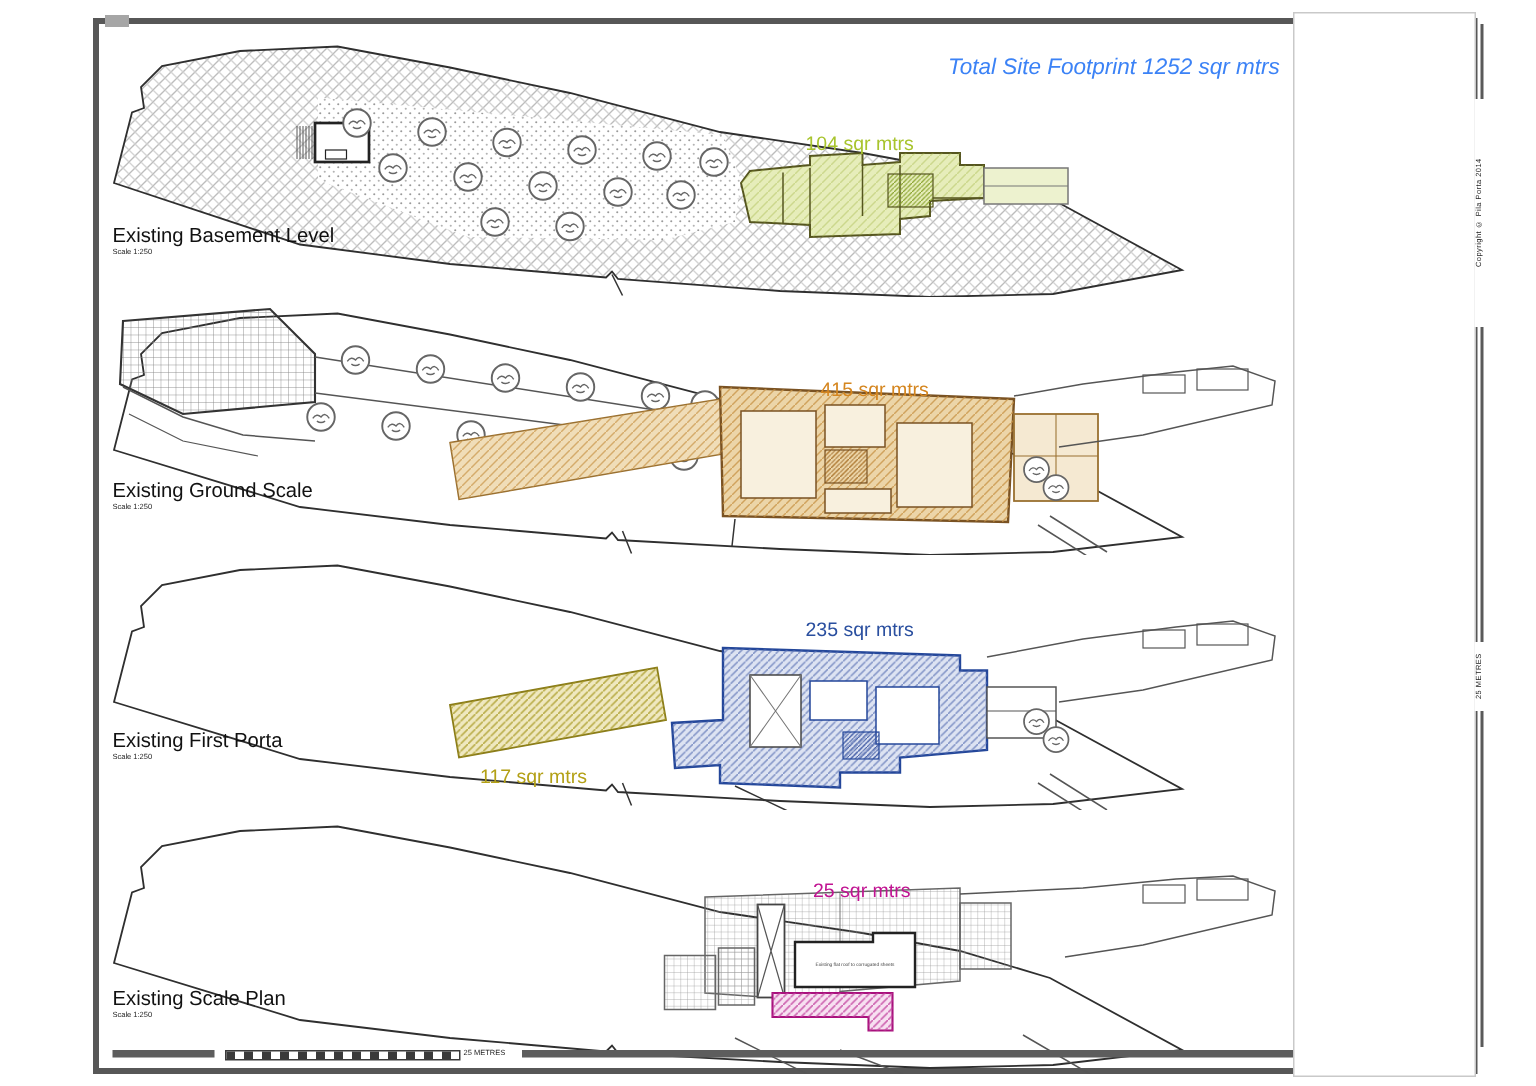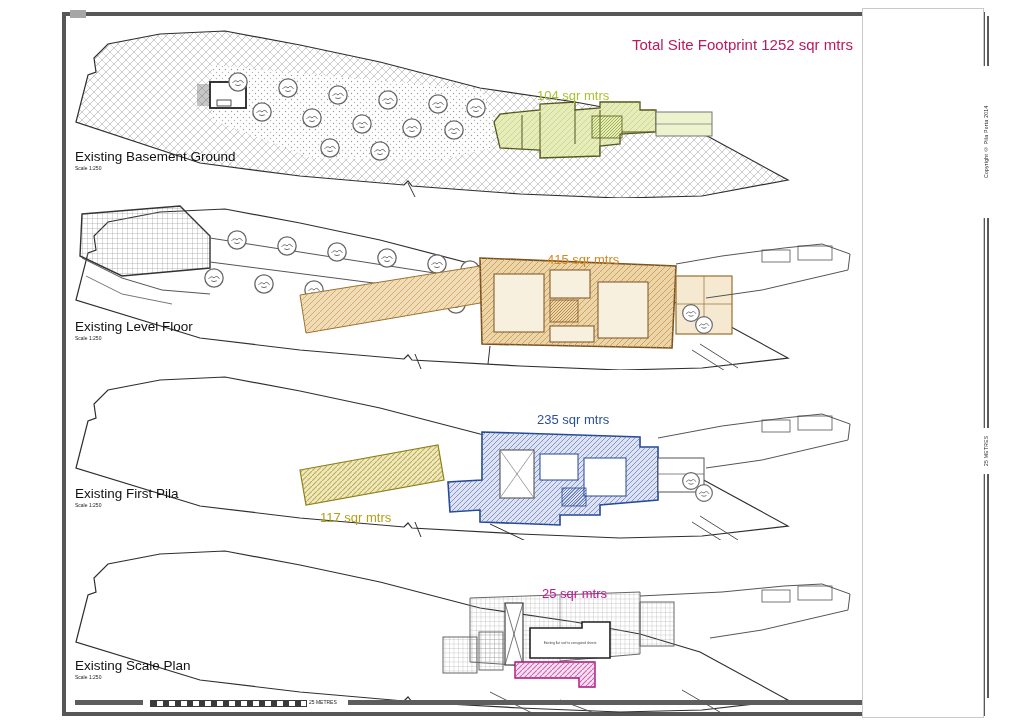--- a/index.html
+++ b/index.html
@@ -5,21 +5,21 @@
   html,body{margin:0;padding:0;background:#ffffff;}
   .canvas{position:relative;width:1024px;height:724px;background:#ffffff;overflow:hidden;
           font-family:"Liberation Sans", sans-serif;}
   .sheet-frame{position:absolute;left:62px;top:12px;width:915px;height:696px;
                border:4px solid #575757;background:transparent;}
   .frame-notch{position:absolute;left:70px;top:10px;width:16px;height:8px;background:#a6a6a6;}
   .plan-svg{position:absolute;left:62px;pointer-events:none;}
   .plan-label{position:absolute;color:#111;line-height:1.05;}
   .plan-label .name{font-size:13.5px;}
   .plan-label .scale{font-size:5px;color:#222;margin-top:2px;}
-  .page-title{position:absolute;left:632px;top:36px;font-size:15px;color:#be185d;white-space:nowrap;}
+  .page-title{position:absolute;left:632px;top:36px;font-size:15px;color:#3b82f6;white-space:nowrap;font-style:italic;}
   .side-panel{position:absolute;left:862px;top:8px;width:120px;height:708px;background:#ffffff;
               border:1px solid #c9c9c9;z-index:5;}
   .right-rule{position:absolute;left:987px;top:16px;width:2px;height:682px;background:#5a5a5a;z-index:6;}
   .v-label{position:absolute;background:#ffffff;color:#222;font-size:5px;z-index:7;
            writing-mode:vertical-rl;transform:rotate(180deg);letter-spacing:0.3px;white-space:nowrap;}
   .v-copyright{left:983px;top:66px;height:152px;width:10px;text-align:center;}
   .v-metres{left:983px;top:428px;height:46px;width:10px;text-align:center;}
   .sb-seg{position:absolute;top:700px;height:5px;background:#5d5d5d;z-index:4;}
   .sb-ruler{position:absolute;top:700px;left:150px;width:155px;height:5px;z-index:4;border:1px solid #3a3a3a;
             background:repeating-linear-gradient(90deg,#3a3a3a 0 6px,#ffffff 6px 12px);}
@@ -224,29 +224,29 @@
       <rect x="736" y="46" width="34" height="14" stroke-width="0.8"></rect>
       <rect x="700" y="50" width="28" height="12" stroke-width="0.8"></rect>
       <path d="M428,152 L478,177 M498,160 L540,176 M620,150 L668,178" stroke-width="1"></path>
     </g>
     <text x="480" y="58" font-size="13" fill="#c11492">25 sqr mtrs</text>
   </svg>
 
   <div class="page-title">Total Site Footprint 1252 sqr mtrs</div>
 
   <div class="plan-label" style="left:75px;top:150px">
-    <div class="name">Existing Basement Ground</div>
+    <div class="name">Existing Basement Level</div>
     <div class="scale">Scale 1:250</div>
   </div>
   <div class="plan-label" style="left:75px;top:320px">
-    <div class="name">Existing Level Floor</div>
+    <div class="name">Existing Ground Scale</div>
     <div class="scale">Scale 1:250</div>
   </div>
   <div class="plan-label" style="left:75px;top:487px">
-    <div class="name">Existing First Pila</div>
+    <div class="name">Existing First Porta</div>
     <div class="scale">Scale 1:250</div>
   </div>
   <div class="plan-label" style="left:75px;top:659px">
     <div class="name">Existing Scale Plan</div>
     <div class="scale">Scale 1:250</div>
   </div>
 
   <div class="side-panel"></div>
   <div class="right-rule"></div>
   <div class="v-label v-copyright">Copyright © Pila Porta 2014</div>

